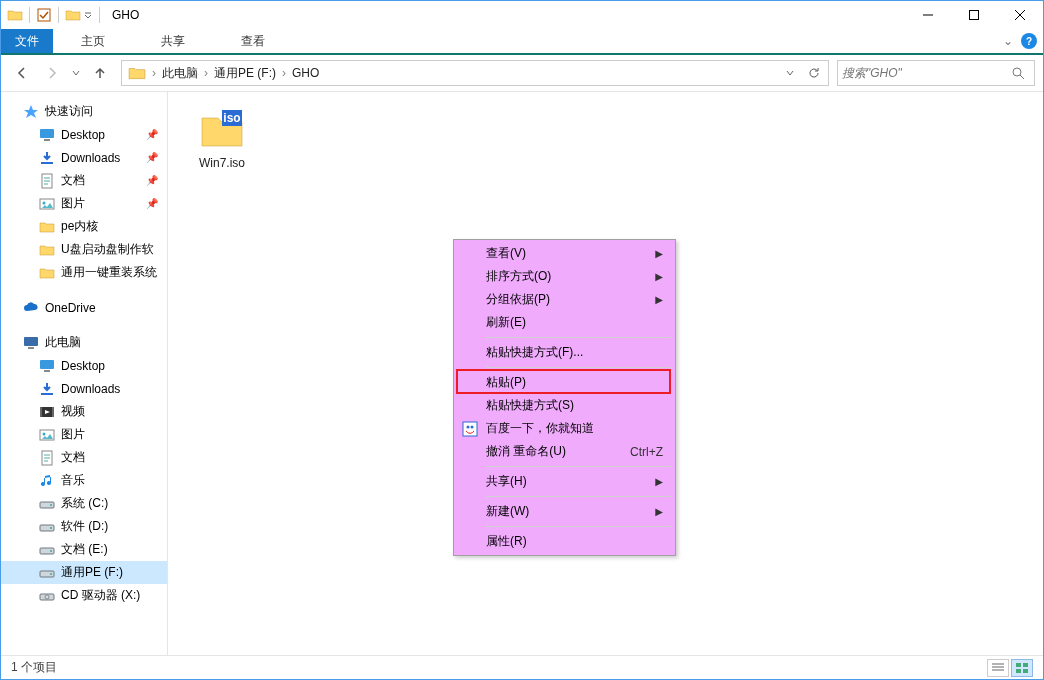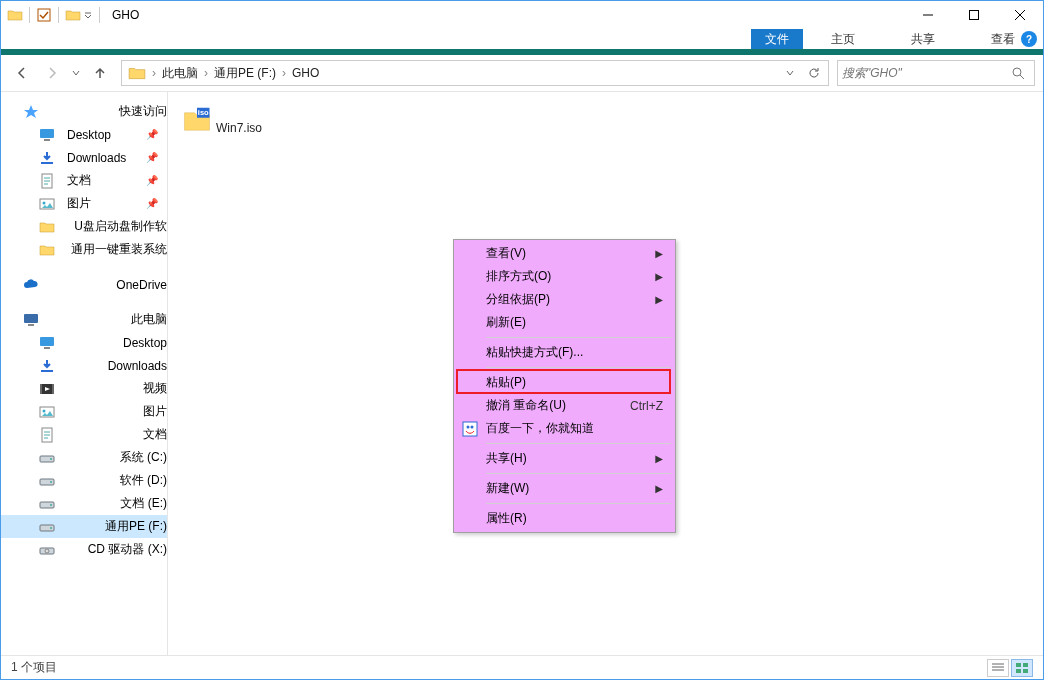--- a/index.html
+++ b/index.html
@@ -10,21 +10,21 @@
   .tb-left { display: flex; align-items: center; gap: 2px; padding-left: 6px; }
   .tb-icon { width: 16px; height: 16px; display: inline-flex; align-items: center; justify-content: center; }
   .tb-sep { width: 1px; height: 16px; background: #ccc; margin: 0 4px; }
   .tb-title { margin-left: 6px; color: #000; }
   .tb-spacer { flex: 1; }
   .tb-controls { display: flex; }
   .tb-btn { width: 46px; height: 28px; display: flex; align-items: center; justify-content: center; color: #000; }
   .tb-btn svg { width: 10px; height: 10px; }
 
   
-  .ribbon { height: 26px; display: flex; align-items: stretch; border-bottom: 6px solid #0f766e; position: relative; justify-content: flex-end; }
+  .ribbon { height: 26px; display: flex; align-items: stretch; border-bottom: 2px solid #0f766e; position: relative; }
   .rb-file { background: #1979ca; color: #fff; padding: 0 14px; display: flex; align-items: center; }
   .rb-tab { padding: 0 28px; display: flex; align-items: center; color: #333; }
   .rb-right { position: absolute; right: 6px; top: 0; height: 100%; display: flex; align-items: center; gap: 8px; }
   .rb-help { width: 16px; height: 16px; border-radius: 50%; background: #1c88e6; color: #fff; display: flex; align-items: center; justify-content: center; font-size: 10px; font-weight: bold; }
 
   
   .navbar { height: 36px; display: flex; align-items: center; padding: 4px 8px; gap: 4px; }
   .nav-btn { width: 26px; height: 26px; display: flex; align-items: center; justify-content: center; color: #555; }
   .nav-btn.disabled { color: #bbb; }
   .addr { flex: 1; height: 26px; border: 1px solid #ccc; display: flex; align-items: center; padding: 0 2px; margin-left: 4px; }
@@ -34,28 +34,28 @@
   .addr-spacer { flex: 1; }
   .addr-btn { width: 24px; height: 24px; display: flex; align-items: center; justify-content: center; color: #555; }
   .search { width: 198px; height: 26px; border: 1px solid #ccc; display: flex; align-items: center; padding: 0 4px; margin-left: 4px; color: #888; }
   .search input { border: none; outline: none; flex: 1; font-style: italic; color: #888; }
   .search-btn { width: 24px; display: flex; align-items: center; justify-content: center; color: #555; }
 
   
   .main { flex: 1; display: flex; overflow: hidden; border-top: 1px solid #e5e5e5; }
   .sidebar { width: 167px; border-right: 1px solid #e5e5e5; overflow-y: auto; padding-top: 8px; }
   .side-group { margin-bottom: 12px; }
-  .side-item { height: 23px; display: flex; align-items: center; padding-left: 22px; gap: 12px; cursor: default; white-space: nowrap; overflow: hidden; justify-content: space-between; }
+  .side-item { height: 23px; display: flex; align-items: center; padding-left: 22px; gap: 6px; cursor: default; white-space: nowrap; overflow: hidden; }
   .side-item.indent { padding-left: 38px; }
   .side-item.selected { background: #cce8ff; }
   .side-icon { width: 16px; height: 16px; flex-shrink: 0; display: inline-flex; align-items: center; justify-content: center; }
   .pin-icon { margin-left: auto; margin-right: 8px; color: #888; font-size: 10px; }
 
   .content { flex: 1; padding: 12px 14px; position: relative; }
-  .file-item { width: 80px; display: inline-flex; flex-direction: row; align-items: center; gap: 4px; }
+  .file-item { width: 80px; display: inline-flex; flex-direction: column; align-items: center; gap: 4px; }
   .file-icon { width: 48px; height: 48px; position: relative; }
   .file-name { text-align: center; color: #222; }
 
   
   .status { height: 24px; border-top: 1px solid #e5e5e5; display: flex; align-items: center; padding: 0 10px; color: #444; }
   .status-spacer { flex: 1; }
   .view-btn { width: 22px; height: 18px; border: 1px solid #ccc; margin-left: 2px; display: flex; align-items: center; justify-content: center; }
   .view-btn.active { background: #d0e7ff; border-color: #8ab9e6; }
 
   
@@ -250,20 +250,28 @@
             </span>
             <span>图片</span>
             <span class="pin-icon">📌</span>
           </div>
           <div class="side-item indent">
             <span class="side-icon">
               <svg viewBox="0 0 16 16">
                 <path class="folder-svg" d="M1 4h5l1 1h8v8H1z"></path>
               </svg>
             </span>
+            <span>pe内核</span>
+          </div>
+          <div class="side-item indent">
+            <span class="side-icon">
+              <svg viewBox="0 0 16 16">
+                <path class="folder-svg" d="M1 4h5l1 1h8v8H1z"></path>
+              </svg>
+            </span>
             <span>U盘启动盘制作软</span>
           </div>
           <div class="side-item indent">
             <span class="side-icon">
               <svg viewBox="0 0 16 16">
                 <path class="folder-svg" d="M1 4h5l1 1h8v8H1z"></path>
               </svg>
             </span>
             <span>通用一键重装系统</span>
           </div>
@@ -336,20 +344,28 @@
               <svg viewBox="0 0 16 16">
                 <rect x="3" y="1" width="10" height="14" fill="#fff" stroke="#888"></rect>
                 <path d="M5 5h6M5 8h6M5 11h4" stroke="#5aa"></path>
               </svg>
             </span>
             <span>文档</span>
           </div>
           <div class="side-item indent">
             <span class="side-icon">
               <svg viewBox="0 0 16 16">
+                <path d="M6 3v8a2 2 0 11-1-1.7V5l7-1v6a2 2 0 11-1-1.7V2z" fill="#1c88e6"></path>
+              </svg>
+            </span>
+            <span>音乐</span>
+          </div>
+          <div class="side-item indent">
+            <span class="side-icon">
+              <svg viewBox="0 0 16 16">
                 <rect class="drive-body" x="1" y="6" width="14" height="6" rx="1"></rect>
                 <circle cx="12" cy="9" r="1" fill="#4a9"></circle>
               </svg>
             </span>
             <span>系统 (C:)</span>
           </div>
           <div class="side-item indent">
             <span class="side-icon">
               <svg viewBox="0 0 16 16">
                 <rect class="drive-body" x="1" y="6" width="14" height="6" rx="1"></rect>
@@ -440,34 +456,37 @@
     </div>
     <div class="ctx-sep"></div>
     <div class="ctx-row">
       <span>粘贴快捷方式(F)...</span>
     </div>
     <div class="ctx-sep"></div>
     <div class="ctx-row">
       <span>粘贴(P)</span>
     </div>
     <div class="ctx-row">
-      <span>撤消 重命名(U)</span>
-      <span class="shortcut">Ctrl+Z</span>
+      <span>粘贴快捷方式(S)</span>
     </div>
     <div class="ctx-row">
       <span class="ctx-icon">
         <svg viewBox="0 0 16 16">
           <rect x="1" y="1" width="14" height="14" fill="#fff" stroke="#2b6bd4"></rect>
           <circle cx="6" cy="6" r="1.5" fill="#2b6bd4"></circle>
           <circle cx="10" cy="6" r="1.5" fill="#2b6bd4"></circle>
           <path d="M4 10c2 3 6 3 8 0" fill="none" stroke="#e22"></path>
         </svg>
       </span>
       <span>百度一下，你就知道</span>
     </div>
+    <div class="ctx-row">
+      <span>撤消 重命名(U)</span>
+      <span class="shortcut">Ctrl+Z</span>
+    </div>
     <div class="ctx-sep"></div>
     <div class="ctx-row">
       <span>共享(H)</span>
       <span class="arrow">▶</span>
     </div>
     <div class="ctx-sep"></div>
     <div class="ctx-row">
       <span>新建(W)</span>
       <span class="arrow">▶</span>
     </div>

